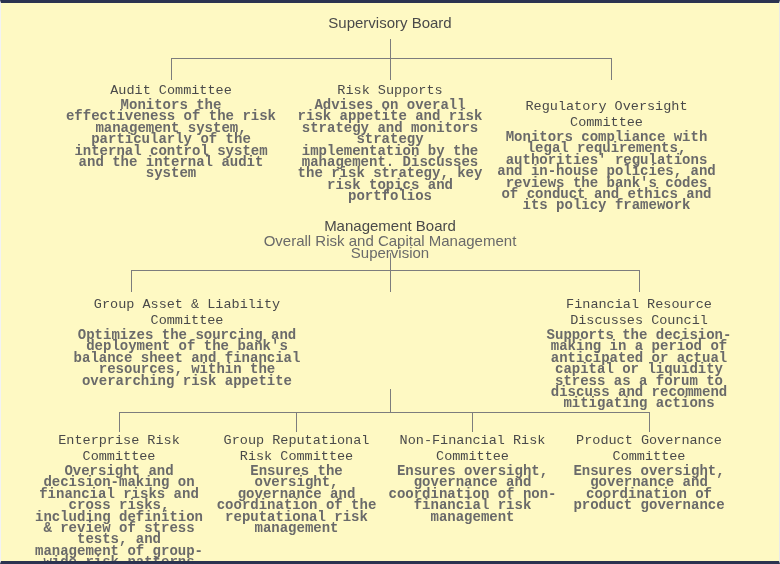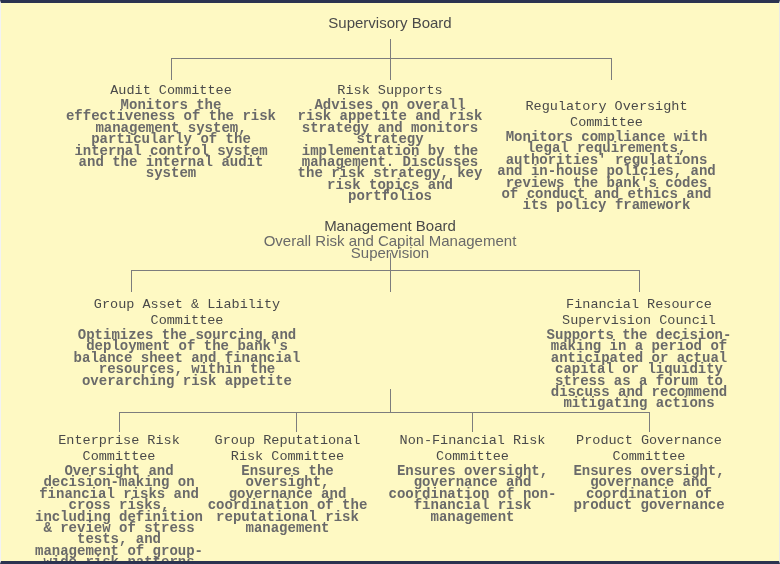--- a/index.html
+++ b/index.html
@@ -115,37 +115,37 @@
   <div class="vline" style="left:389px; top:267px; height:22px;"></div>
   <div class="vline" style="left:638px; top:267px; height:22px;"></div>
 
   <div class="node" style="left:29px; top:294px; width:234px;margin-left:40px;">
     <div class="node-title">Group Asset &amp; Liability Committee</div>
     <div class="node-desc">Optimizes the sourcing and deployment of the bank's balance sheet and financial resources, within the overarching risk appetite</div>
   </div>
 
 
   <div class="node" style="left:527px; top:294px; width:222px;">
-    <div class="node-title">Financial Resource Supervision Council</div>
+    <div class="node-title">Financial Resource Discusses Council</div>
     <div class="node-desc">Supports the decision-making in a period of anticipated or actual capital or liquidity stress as a forum to discuss and recommend mitigating actions</div>
   </div>
 
   <div class="vline" style="left:389px; top:386px; height:24px;"></div>
   <div class="hline" style="left:118px; top:409px; width:530px;"></div>
   <div class="vline" style="left:118px; top:409px; height:20px;"></div>
   <div class="vline" style="left:295px; top:409px; height:20px;"></div>
   <div class="vline" style="left:471px; top:409px; height:20px;"></div>
   <div class="vline" style="left:648px; top:409px; height:20px;"></div>
 
   <div class="node" style="left:33px; top:430px; width:170px;">
     <div class="node-title">Enterprise Risk Committee</div>
     <div class="node-desc">Oversight and decision-making on financial risks and cross risks, including definition &amp; review of stress tests, and management of group-wide risk patterns</div>
   </div>
 
-  <div class="node" style="left:202px; top:430px; width:169px;text-align:center;">
+  <div class="node" style="left:211px; top:430px; width:169px;text-align:center;">
     <div class="node-title">Group Reputational Risk Committee</div>
     <div class="node-desc">Ensures the oversight, governance and coordination of the reputational risk management</div>
   </div>
 
   <div class="node" style="left:387px; top:430px; width:169px;">
     <div class="node-title">Non-Financial Risk Committee</div>
     <div class="node-desc">Ensures oversight, governance and coordination of non-financial risk management</div>
   </div>
 
   <div class="node" style="left:563px; top:430px; width:170px;">

